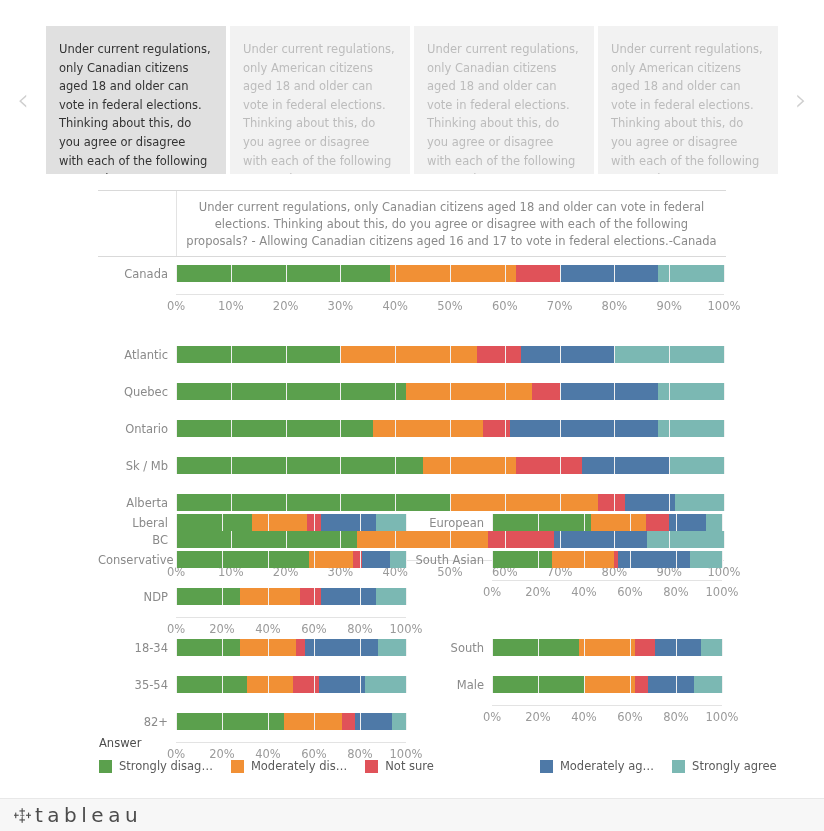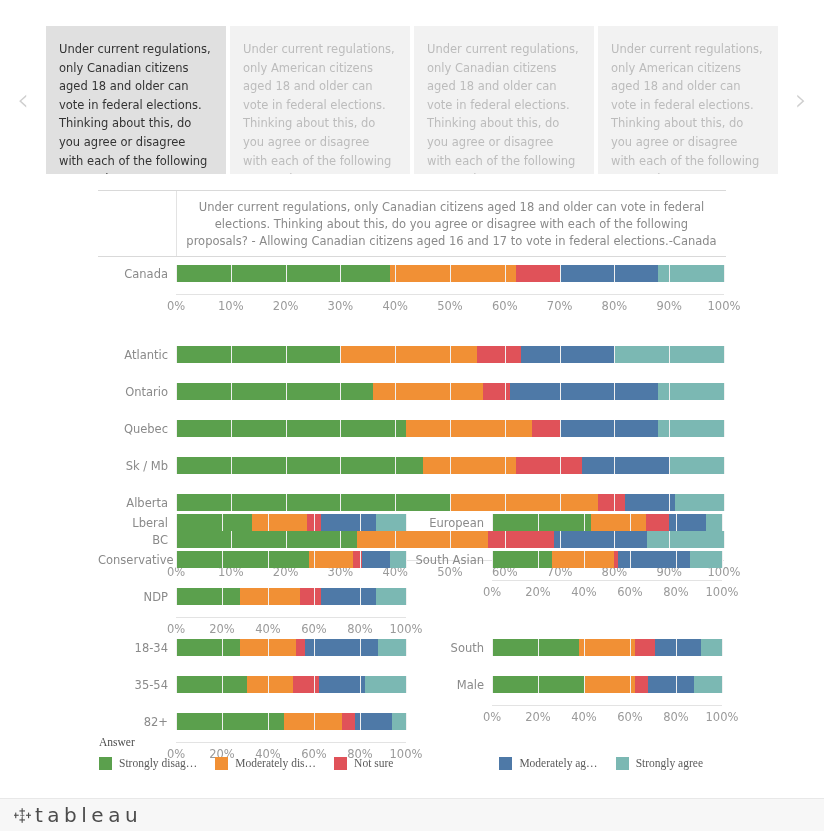--- a/index.html
+++ b/index.html
@@ -56,24 +56,24 @@
 
   
   #region-panel{left:98px;top:338px;width:628px;}
   
   #party-panel{left:98px;top:506px;width:310px;}
   #ethnic-panel{left:414px;top:506px;width:310px;}
   #age-panel{left:98px;top:631px;width:310px;}
   #gender-panel{left:414px;top:631px;width:310px;}
 
   
-  .legend{position:absolute;left:99px;top:736px;width:700px;font-family:Liberation Serif, serif;}
+  .legend{position:absolute;left:99px;top:736px;width:700px;}
   .legend-title{font-size:11.5px;color:#4d4d4d;margin-bottom:9px;}
   .legend-items{display:flex;align-items:center;}
-  .legend-item{display:flex;align-items:flex-start;margin-right:18px;}
+  .legend-item{display:flex;align-items:center;margin-right:18px;}
   .legend-item.gap{margin-left:88px;}
   .swatch{width:13px;height:13px;margin-right:7px;flex:0 0 auto;}
   .legend-label{font-size:11.5px;color:#5a5a5a;white-space:nowrap;}
 
   
   .footer{position:absolute;left:0;bottom:0;width:824px;height:32px;
     background:#f7f7f7;border-top:1px solid #e8e8e8;display:flex;align-items:center;}
   .tableau-logo{display:flex;align-items:center;margin-left:14px;color:#4c4c4c;}
   .tableau-word{font-size:20px;letter-spacing:4.5px;font-family:"DejaVu Sans","Liberation Sans",sans-serif;}
 </style>
@@ -169,65 +169,65 @@
             <div class="bar">
               <div class="seg" style="width: 30%; background: rgb(91, 160, 77);"></div>
               <div class="seg" style="width: 25%; background: rgb(241, 144, 53);"></div>
               <div class="seg" style="width: 8%; background: rgb(224, 82, 89);"></div>
               <div class="seg" style="width: 17%; background: rgb(78, 121, 167);"></div>
               <div class="seg" style="width: 20%; background: rgb(123, 184, 179);"></div>
             </div>
           </div>
         </div>
         <div class="rowline">
+          <div class="rowlabel" style="width: 78px;">Quebec</div>
+          <div class="barwrap" style="flex: 0 0 548px;">
+            <div class="gridlines">
+              <i style="left: 0%;"></i>
+              <i style="left: 10%;"></i>
+              <i style="left: 20%;"></i>
+              <i style="left: 30%;"></i>
+              <i style="left: 40%;"></i>
+              <i style="left: 50%;"></i>
+              <i style="left: 60%;"></i>
+              <i style="left: 70%;"></i>
+              <i style="left: 80%;"></i>
+              <i style="left: 90%;"></i>
+              <i style="left: 100%;"></i>
+            </div>
+            <div class="bar">
+              <div class="seg" style="width: 42%; background: rgb(91, 160, 77);"></div>
+              <div class="seg" style="width: 23%; background: rgb(241, 144, 53);"></div>
+              <div class="seg" style="width: 5%; background: rgb(224, 82, 89);"></div>
+              <div class="seg" style="width: 18%; background: rgb(78, 121, 167);"></div>
+              <div class="seg" style="width: 12%; background: rgb(123, 184, 179);"></div>
+            </div>
+          </div>
+        </div>
+        <div class="rowline">
           <div class="rowlabel" style="width: 78px;">Ontario</div>
           <div class="barwrap" style="flex: 0 0 548px;">
             <div class="gridlines">
               <i style="left: 0%;"></i>
               <i style="left: 10%;"></i>
               <i style="left: 20%;"></i>
               <i style="left: 30%;"></i>
               <i style="left: 40%;"></i>
               <i style="left: 50%;"></i>
               <i style="left: 60%;"></i>
               <i style="left: 70%;"></i>
               <i style="left: 80%;"></i>
               <i style="left: 90%;"></i>
               <i style="left: 100%;"></i>
             </div>
             <div class="bar">
               <div class="seg" style="width: 36%; background: rgb(91, 160, 77);"></div>
               <div class="seg" style="width: 20%; background: rgb(241, 144, 53);"></div>
               <div class="seg" style="width: 5%; background: rgb(224, 82, 89);"></div>
               <div class="seg" style="width: 27%; background: rgb(78, 121, 167);"></div>
-              <div class="seg" style="width: 12%; background: rgb(123, 184, 179);"></div>
-            </div>
-          </div>
-        </div>
-        <div class="rowline">
-          <div class="rowlabel" style="width: 78px;">Quebec</div>
-          <div class="barwrap" style="flex: 0 0 548px;">
-            <div class="gridlines">
-              <i style="left: 0%;"></i>
-              <i style="left: 10%;"></i>
-              <i style="left: 20%;"></i>
-              <i style="left: 30%;"></i>
-              <i style="left: 40%;"></i>
-              <i style="left: 50%;"></i>
-              <i style="left: 60%;"></i>
-              <i style="left: 70%;"></i>
-              <i style="left: 80%;"></i>
-              <i style="left: 90%;"></i>
-              <i style="left: 100%;"></i>
-            </div>
-            <div class="bar">
-              <div class="seg" style="width: 42%; background: rgb(91, 160, 77);"></div>
-              <div class="seg" style="width: 23%; background: rgb(241, 144, 53);"></div>
-              <div class="seg" style="width: 5%; background: rgb(224, 82, 89);"></div>
-              <div class="seg" style="width: 18%; background: rgb(78, 121, 167);"></div>
               <div class="seg" style="width: 12%; background: rgb(123, 184, 179);"></div>
             </div>
           </div>
         </div>
         <div class="rowline">
           <div class="rowlabel" style="width: 78px;">Sk / Mb</div>
           <div class="barwrap" style="flex: 0 0 548px;">
             <div class="gridlines">
               <i style="left: 0%;"></i>
               <i style="left: 10%;"></i>

